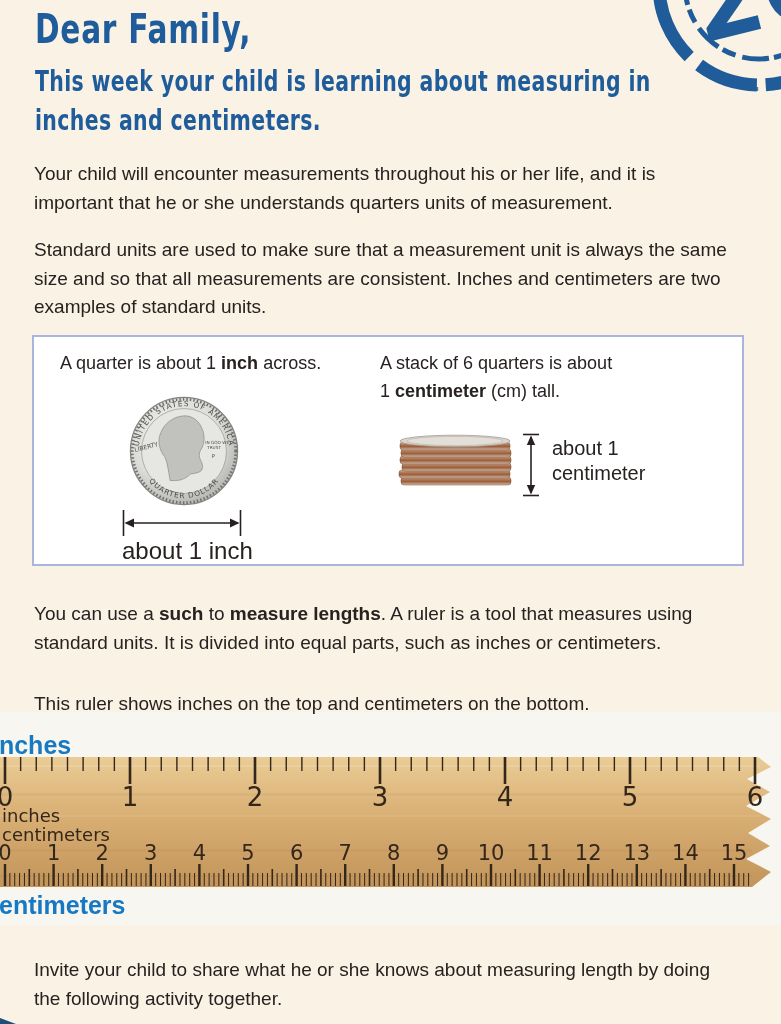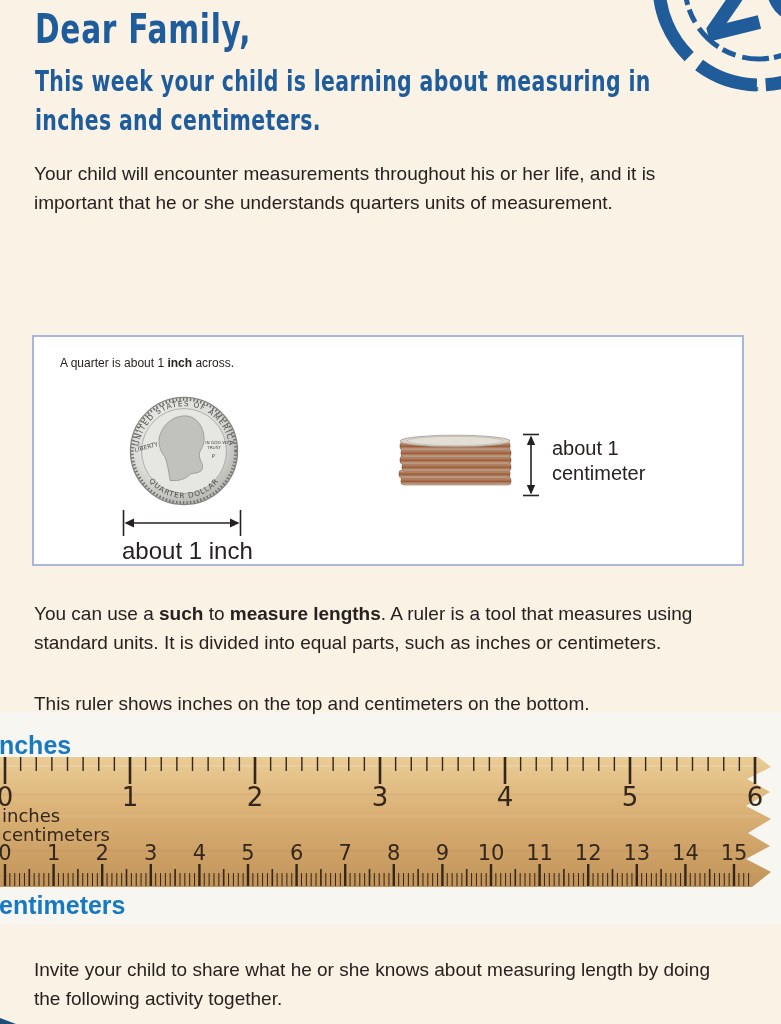--- a/index.html
+++ b/index.html
@@ -22,21 +22,21 @@
   
   .para{position:absolute;left:34px;font-size:19px;line-height:28.5px;}
   .para div{white-space:nowrap;}
   #p1{top:160px;} #p2{top:236px;} #p3{top:600px;} #p4{top:690px;} #p5{top:956px;}
   .b{font-weight:bold;}
   
   .example-box{
     position:absolute;left:32px;top:335px;width:712px;height:231px;
     background:#FFFFFF;border:2px solid #A9B5DC;box-sizing:border-box;
   }
-  .box-caption{position:absolute;font-size:12px;line-height:28px;white-space:nowrap;}
+  .box-caption{position:absolute;font-size:18px;line-height:28px;white-space:nowrap;}
   #cap-left{left:26px;top:12px;}
   #cap-right{left:346px;top:12px;}
   .coin-wrap{position:absolute;left:90px;top:54px;}
   .inch-arrow{position:absolute;left:88px;top:172px;}
   .inch-arrow-label{position:absolute;left:88px;top:200px;width:120px;text-align:center;font-size:24px;white-space:nowrap;}
   .stack-wrap{position:absolute;left:363px;top:94px;}
   .cm-arrow{position:absolute;left:488px;top:96px;}
   .cm-arrow-label{position:absolute;left:510px;top:99px;font-size:20px;line-height:25px;margin-left:8px;}
   
   .section-label{
@@ -76,24 +76,35 @@
   <div class="title">Dear Family,</div>
   <div class="subtitle">
     <div>This week your child is learning about measuring in</div>
     <div>inches and centimeters.</div>
   </div>
 
   <div id="p1" class="para">
     <div>Your child will encounter measurements throughout his or her life, and it is</div>
     <div>important that he or she understands quarters units of measurement.</div>
   </div>
+  <div id="p2" class="para">
+    <div>Standard units are used to make sure that a measurement unit is always the same</div>
+    <div>size and so that all measurements are consistent. Inches and centimeters are two</div>
+    <div>examples of standard units.</div>
+  </div>
 
   <div class="example-box">
     <div id="cap-left" class="box-caption">
       <span>A quarter is about 1 </span><span class="b">inch</span><span> across.</span>
+    </div>
+    <div id="cap-right" class="box-caption">
+      <div>A stack of 6 quarters is about</div>
+      <div>
+        <span>1 </span><span class="b">centimeter</span><span> (cm) tall.</span>
+      </div>
     </div>
 
     <div class="coin-wrap">
       <svg width="120" height="120" viewBox="0 0 130 130">
         <defs>
           <radialGradient id="coinFace" cx="42%" cy="38%" r="70%">
             <stop offset="0%" stop-color="#f4f4f1"></stop>
               <stop offset="60%" stop-color="#dcdcd8"></stop>
             <stop offset="100%" stop-color="#aaaaa6"></stop>
           </radialGradient>

